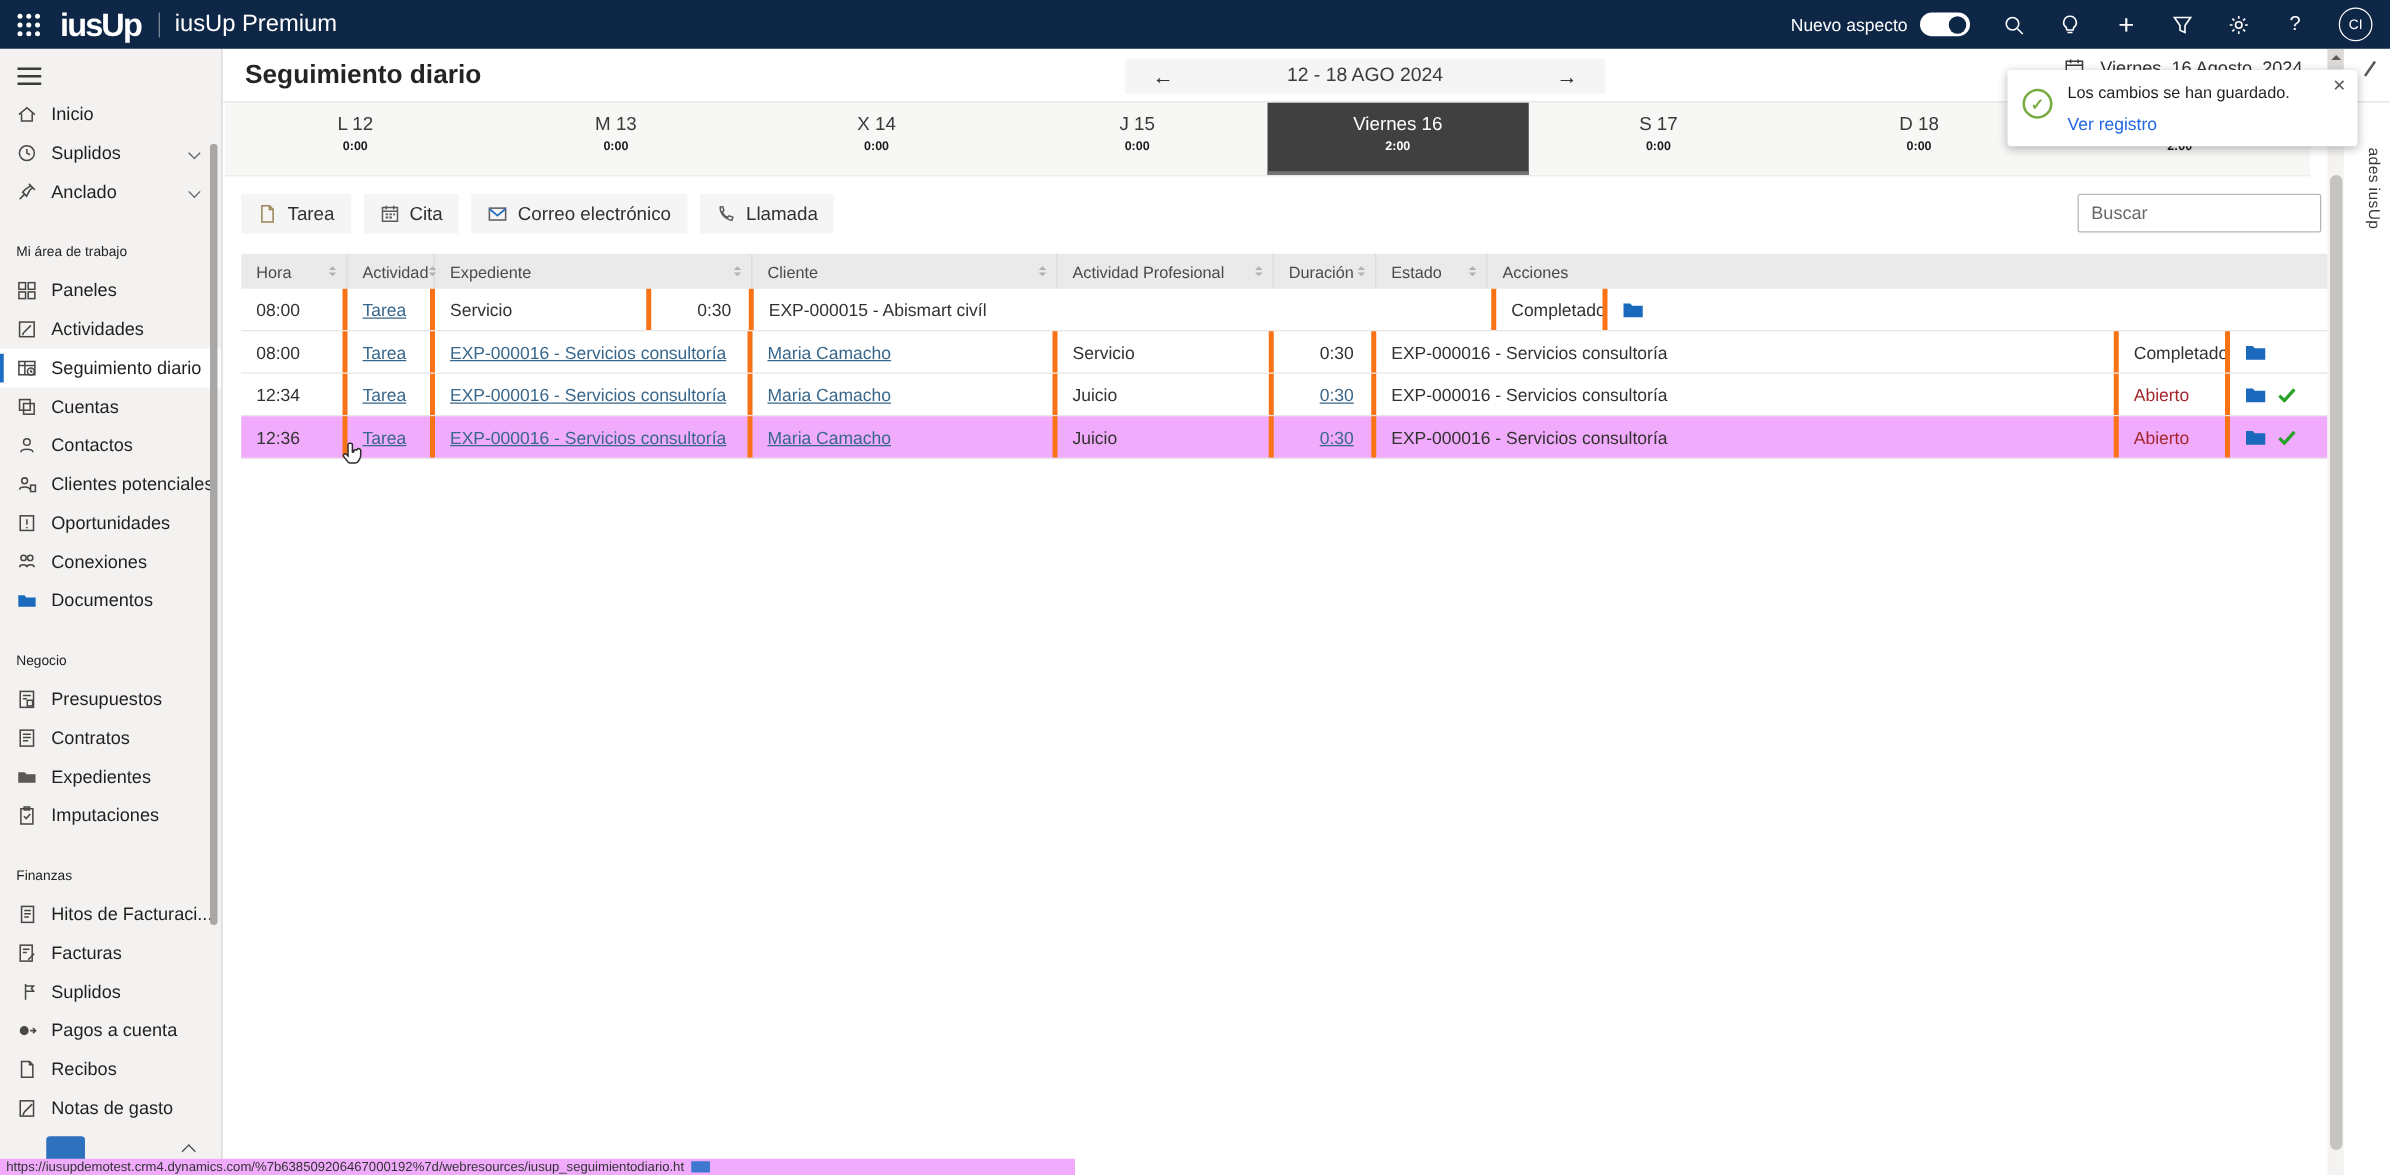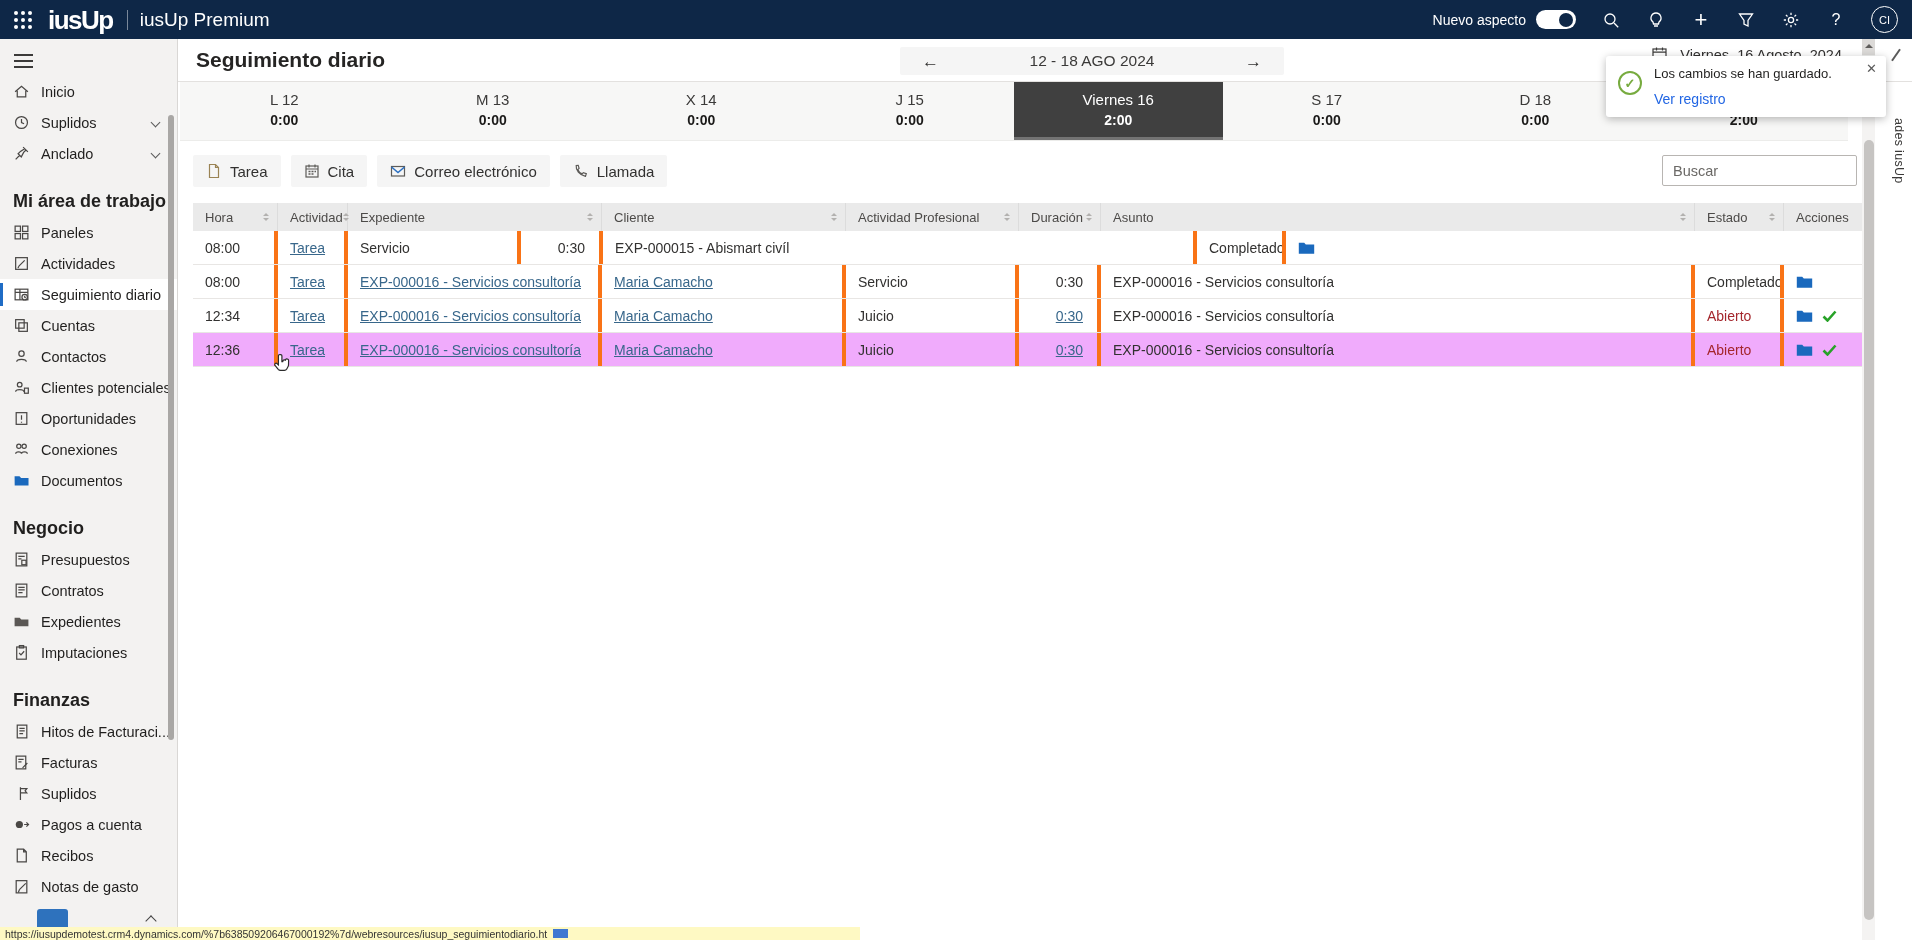--- a/index.html
+++ b/index.html
@@ -22,41 +22,41 @@
 .avatar{width:27px;height:27px;border:1.6px solid #fff;border-radius:50%;display:flex;align-items:center;justify-content:center;font-size:11px;cursor:pointer}
 
 
 .sidebar{position:absolute;top:39px;left:0;width:178px;bottom:0;background:#f3f2f1;border-right:1px solid #d9d7d5;z-index:5;overflow:hidden}
 .burger{margin:15px 0 8px 14px;width:19px;cursor:pointer}
 .burger i{display:block;height:2px;background:#3b3a39;margin-bottom:4px}
 .sitem{height:31px;display:flex;align-items:center;padding-left:13px;gap:11px;cursor:pointer;position:relative;font-size:14.5px;color:#201f1e}
 .sitem .lbl{white-space:nowrap}
 .sitem.sel{background:#fff}
 .sitem.sel:before{content:"";position:absolute;left:0;top:4px;bottom:4px;width:3px;background:#1f6cc5}
-.stitle{height:31px;display:flex;align-items:center;padding-left:13px;font-weight:bold;margin-top:17px;font-size:18px;color:#201f1e}
+.stitle{height:31px;display:flex;align-items:center;padding-left:13px;font-weight:normal;margin-top:17px;font-size:11px;color:#201f1e}
 svg.si{width:17px;height:17px;fill:none;stroke:#494745;stroke-width:1.15;flex:none}
 .chev{margin-left:auto;margin-right:18px;width:7px;height:7px;border-right:1.4px solid #5a5a5a;border-bottom:1.4px solid #5a5a5a;transform:rotate(45deg);flex:none}
 .sb-scroll{position:absolute;right:3px;top:76px;width:6px;height:625px;background:#a9a7a5;border-radius:3px;cursor:pointer}
 .sb-bottom{position:absolute;bottom:5px;left:0;right:0;height:28px;display:flex;align-items:center}
 .sb-tile{width:31px;height:25px;background:#2e72bd;border-radius:3px;margin-left:37px;cursor:pointer}
 .chev-up{margin-left:auto;margin-right:22px;width:8px;height:8px;border-right:1.5px solid #444;border-bottom:1.5px solid #444;transform:rotate(-135deg);cursor:pointer}
 
 
 .main{position:absolute;left:178px;top:39px;right:0;bottom:0;background:#fff}
 .titlerow{height:43px;border-bottom:1px solid #e3e1df;position:relative;display:flex;align-items:center}
 .titlerow h1{font-size:21px;font-weight:600;color:#252423;margin-left:18px}
 .weeknav{position:absolute;left:722px;top:8px;width:384px;height:28px;background:#f5f5f5;border-radius:2px;display:flex;align-items:center;justify-content:space-between;padding:0 22px;font-size:15.5px;color:#3b3a39}
 .weeknav .arr{font-size:17px;cursor:pointer;color:#323130;line-height:1}
 .datefield{position:absolute;right:70px;top:7px;display:flex;align-items:center;gap:12px;font-size:14.5px;color:#323130;z-index:1}
 svg.cal{width:17px;height:17px;fill:none;stroke:#3b3a39;stroke-width:1.2}
 
 .daystrip{height:59px;background:#f7f7f6;margin:0 64px 0 2px;display:flex;border-bottom:1px solid #ececea}
 .daycol{flex:1;text-align:center;padding-top:9px;cursor:pointer}
 .daycol .dl{font-size:15px;color:#3b3a39;margin-bottom:4px;min-height:17px}
-.daycol .dh{font-size:14px;font-weight:bold;color:#1b1a19}
+.daycol .dh{font-size:10px;font-weight:bold;color:#1b1a19}
 .daycol.sel{background:#404040;border-bottom:3px solid #737373}
 .daycol.sel .dl,.daycol.sel .dh{color:#fff}
 
 .toolbar{margin-top:14px;padding-left:15px;display:flex;align-items:center;height:32px;position:relative}
 .tbtn{height:32px;background:#f5f5f5;border:none;display:inline-flex;align-items:center;gap:8px;padding:0 13px;margin-right:10px;font-size:15px;color:#323130;font-family:inherit;cursor:pointer;border-radius:2px}
 svg.ti{width:16px;height:16px;fill:none;stroke:#5d5b58;stroke-width:1.2;flex:none}
 .search{position:absolute;right:55px;top:0;width:195px;height:31px;border:1px solid #b8b5b2;background:#fff;font-size:14.5px;padding:0 10px;font-family:inherit;color:#323130;border-radius:2px}
 .search::placeholder{color:#6b6966}
 
 
@@ -88,21 +88,21 @@
 .toast .x{position:absolute;right:9px;top:5px;font-size:13px;color:#5a5a5a;cursor:pointer}
 
 .vscroll{position:absolute;left:1862px;top:39px;bottom:0;width:13px;background:#f4f3f2;z-index:20}
 .vscroll .up{height:16px;background:#dcdad8;display:flex;align-items:center;justify-content:center;cursor:pointer}
 .vscroll .up i{width:0;height:0;border:4px solid transparent;border-bottom-color:#5f5d5b;border-top-width:0;margin-bottom:3px}
 .vscroll .thumb{position:absolute;top:101px;left:1.5px;width:10px;height:780px;background:#c6c4c2;border-radius:5px;cursor:pointer}
 
 .sidetab{position:absolute;left:1892px;top:118px;writing-mode:vertical-rl;font-size:12.5px;color:#3b3a39;letter-spacing:.3px;z-index:10;white-space:nowrap;cursor:pointer}
 .pencil{position:absolute;left:1895px;top:48px;width:2px;height:14px;background:#5a5a5a;transform:rotate(35deg);z-index:10}
 
-.statusbar{position:absolute;left:0;bottom:0;width:860px;height:13px;background:#fef9c3;display:flex;align-items:center;font-size:10.5px;color:#333;padding-left:5px;z-index:70;white-space:nowrap;overflow:hidden}
+.statusbar{position:absolute;left:0;bottom:0;width:860px;height:13px;background:#f0abfc;display:flex;align-items:center;font-size:10.5px;color:#333;padding-left:5px;z-index:70;white-space:nowrap;overflow:hidden}
 .statusbar .bluebox{width:15px;height:9px;background:#3f78d1;margin-left:6px;flex:none}
 
 .cursor{position:absolute;left:271px;top:351px;z-index:80;pointer-events:none}
 </style>
 </head>
 <body>
 
 <div class="topbar">
   <div class="waffle">
       <i></i>
@@ -452,27 +452,20 @@
             <i class="dn"></i>
           </span>
         </div>
       <div class="hcell c6">
           <span>Duración</span>
           <span class="sort">
             <i class="up"></i>
             <i class="dn"></i>
           </span>
         </div>
-      <div class="hcell c7">
-          <span>Asunto</span>
-          <span class="sort">
-            <i class="up"></i>
-            <i class="dn"></i>
-          </span>
-        </div>
       <div class="hcell c8">
           <span>Estado</span>
           <span class="sort">
             <i class="up"></i>
             <i class="dn"></i>
           </span>
         </div>
       <div class="hcell c9">
           <span>Acciones</span>
         </div>

